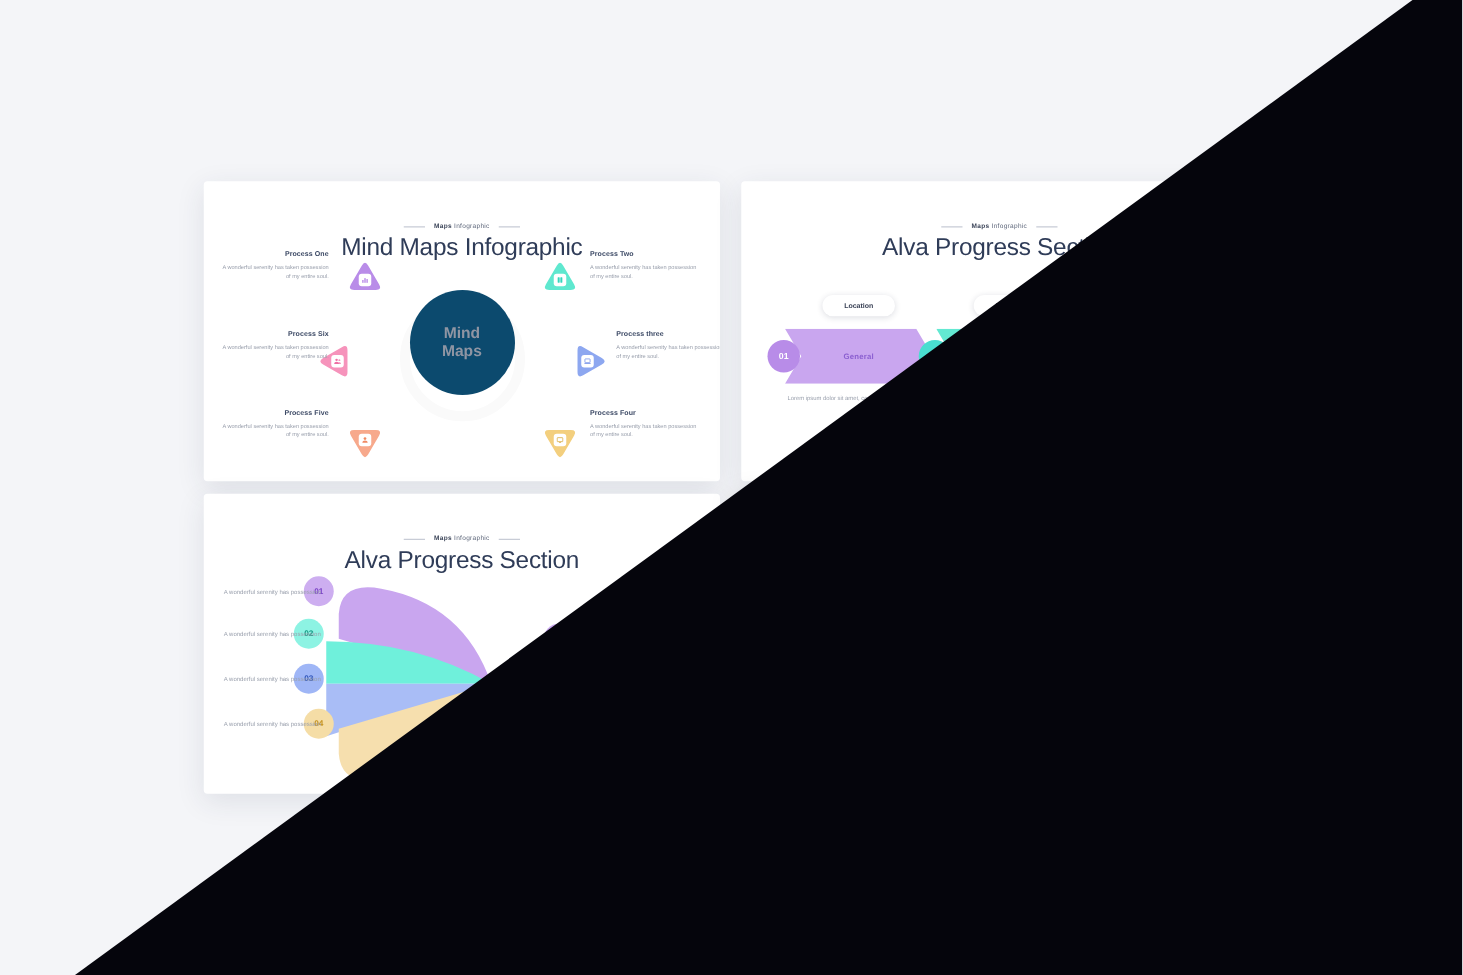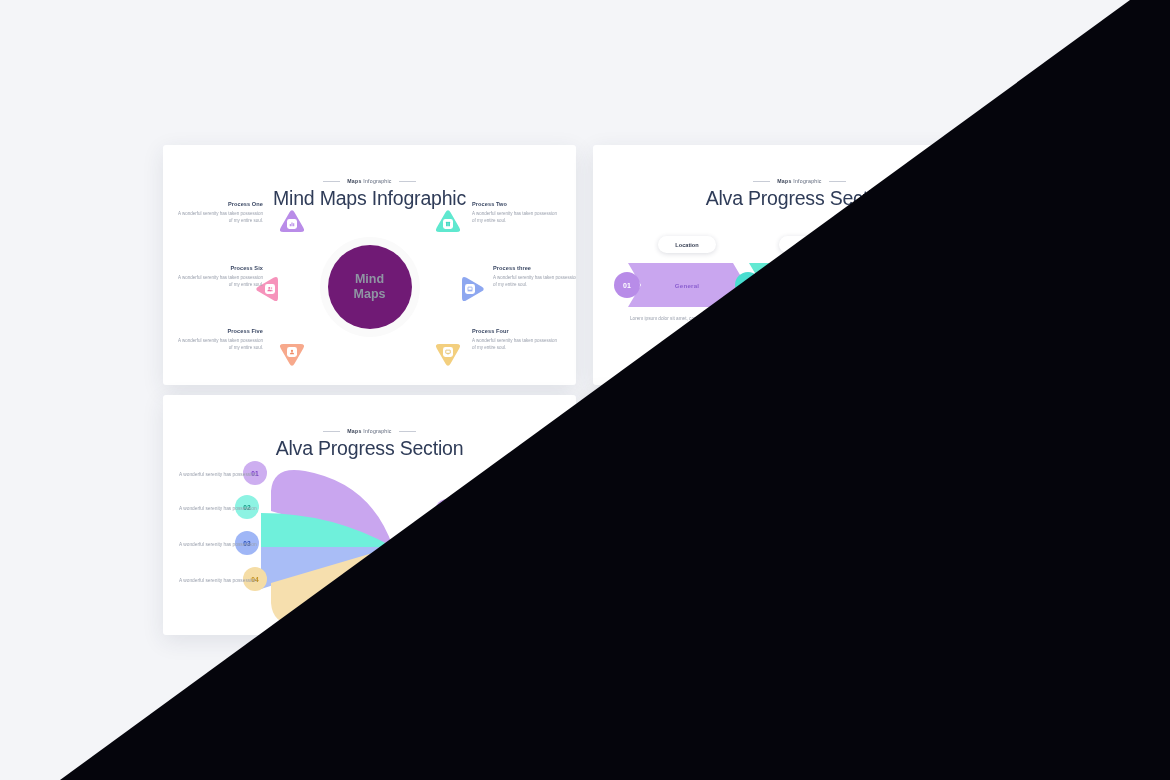--- a/index.html
+++ b/index.html
@@ -42,23 +42,23 @@
   
   .slide-title{
     position:absolute;left:0;right:0;top:42px;
     text-align:center;font-size:19.5px;font-weight:400;
     color:#2f3c58;letter-spacing:-.2px;
   }
   .dark .slide-title{color:#7f9dcb;}
 
   
   .mm-center{
-    position:absolute;left:50%;top:142px;transform:translate(-50%,-50%);
+    position:absolute;left:50%;top:129px;transform:translate(-50%,-50%);
     width:84px;height:84px;border-radius:50%;
-    background:#701a75;display:flex;align-items:center;justify-content:center;
+    background:#0c4a6e;display:flex;align-items:center;justify-content:center;
   }
   .mm-center-ring{
     position:absolute;left:50%;top:142px;transform:translate(-50%,-50%);
     width:100px;height:100px;border-radius:50%;
     border:8px solid #fafafa;box-sizing:border-box;
   }
   .dark .mm-center-ring{border-color:#ffffff;}
   .mm-center span{
     font-size:12.5px;font-weight:700;color:#8f95a3;line-height:1.18;text-align:center;
   }

